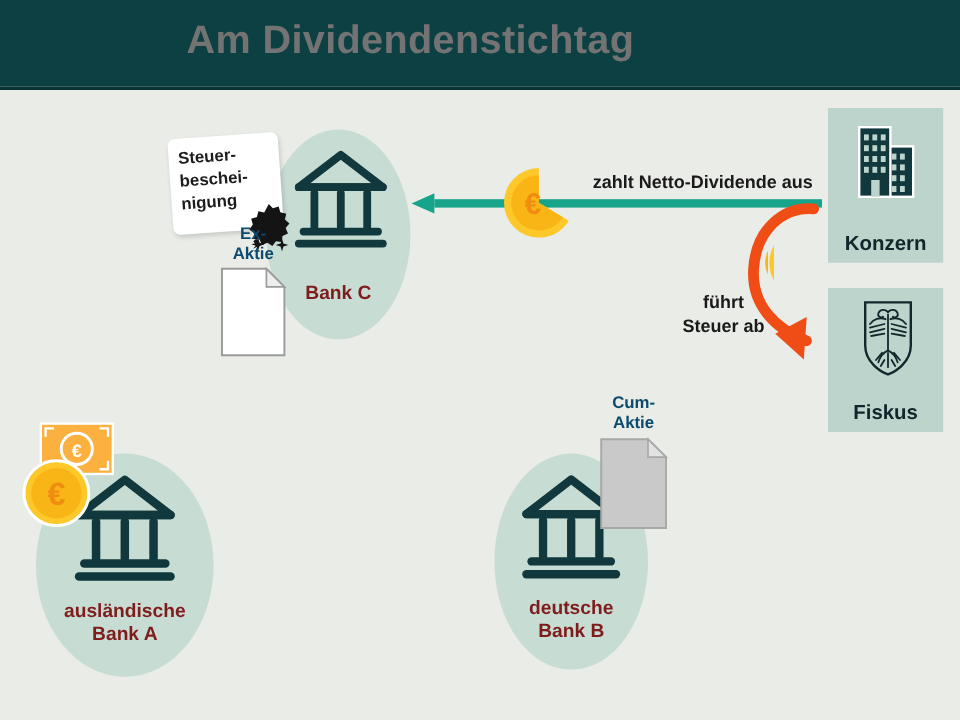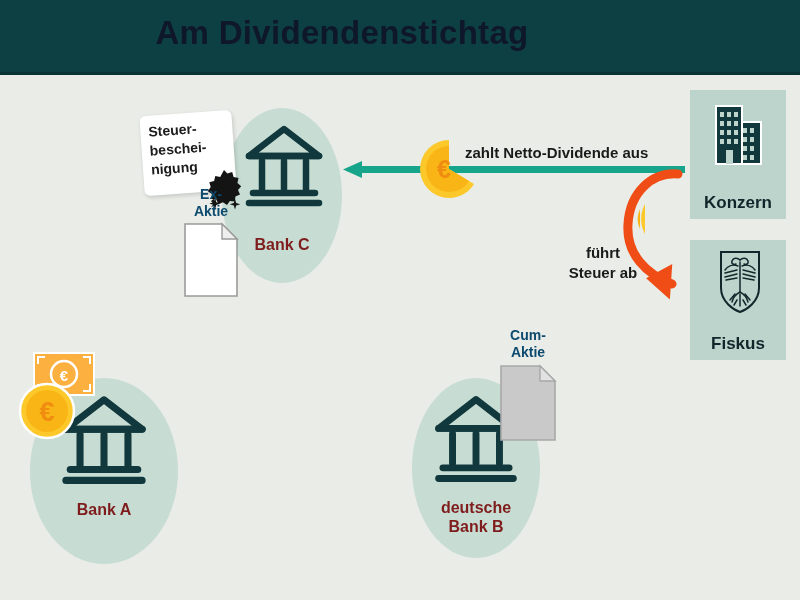--- a/index.html
+++ b/index.html
@@ -31,21 +31,21 @@
     width: 800px;
     height: 3px;
     background: #0a3335;
   }
   #title {
     position: absolute;
     left: 0;
     top: 14px;
     width: 684px;
     text-align: center;
-    color: #0f172a;
+    color: #737373;
     font-size: 33px;
     font-weight: bold;
     letter-spacing: 0.3px;
     font-family: "Liberation Sans", sans-serif;
   }
 
   
   .ellipse {
     position: absolute;
     background: #c7dcd3;
@@ -161,21 +161,21 @@
   <div class="doc-text" style="left:184px; top:223px; width:54px; height:74px;">
     <div>Ex-</div>
     <div>Aktie</div>
   </div>
 
   <svg style="position:absolute; left:340px; top:160px;" width="345" height="22" viewBox="0 0 345 22">
     <rect x="22" y="6" width="323" height="7" fill="#16a58a"></rect>
     <path d="M22 1 L22 18 L3 9.5 Z" fill="#16a58a"></path>
   </svg>
 
-  <div class="flow-label" style="left:465px; top:143px; white-space:nowrap;">
+  <div class="flow-label" style="left:494px; top:143px; white-space:nowrap;">
     <span>zahlt Netto-Dividende aus</span>
   </div>
 
   <svg style="position:absolute; left:422px; top:138px;" width="54" height="62" viewBox="0 0 54 62">
     <path d="M27 31 L27 2 A29 29 0 0 0 27 60 A29 29 0 0 0 52 46 Z" fill="#fdc82a"></path>
     <path d="M27 31 L27 8 A23 23 0 0 0 27 54 A23 23 0 0 0 47 43 Z" fill="#f9b515"></path>
     <text x="22" y="40" font-family="'Liberation Sans', sans-serif" font-size="25" font-weight="bold" fill="#f08c10" text-anchor="middle">€</text>
   </svg>
 
   <div class="box-entity" style="left:690px; top:90px; width:96px; height:129px;">
@@ -271,20 +271,21 @@
     </g>
   </svg>
 
   <svg style="position:absolute; left:18px; top:382px;" width="58" height="58" viewBox="0 0 58 58">
     <circle cx="29" cy="29" r="27" fill="#fdc82a" stroke="#ffffff" stroke-width="2.5"></circle>
     <circle cx="29" cy="29" r="21" fill="#f9b515"></circle>
     <text x="29" y="39" font-family="'Liberation Sans', sans-serif" font-size="27" font-weight="bold" fill="#f08c10" text-anchor="middle">€</text>
   </svg>
 
   <div class="node-label" style="left:20px; top:500px; width:168px;">
+    <div>ausländische</div>
     <div>Bank A</div>
   </div>
 
   <div class="ellipse" style="left:412px; top:378px; width:128px; height:180px;"></div>
 
   <svg style="position:absolute; left:432px; top:390px;" width="88" height="96" viewBox="0 0 82 90">
     <g fill="none" stroke="#11393d" stroke-width="6.5" stroke-linejoin="round" stroke-linecap="round">
       <path d="M6 36 L41 9 L76 36 Z"></path>
       <line x1="6" y1="36" x2="76" y2="36"></line>
       <line x1="19" y1="41" x2="19" y2="69"></line>

